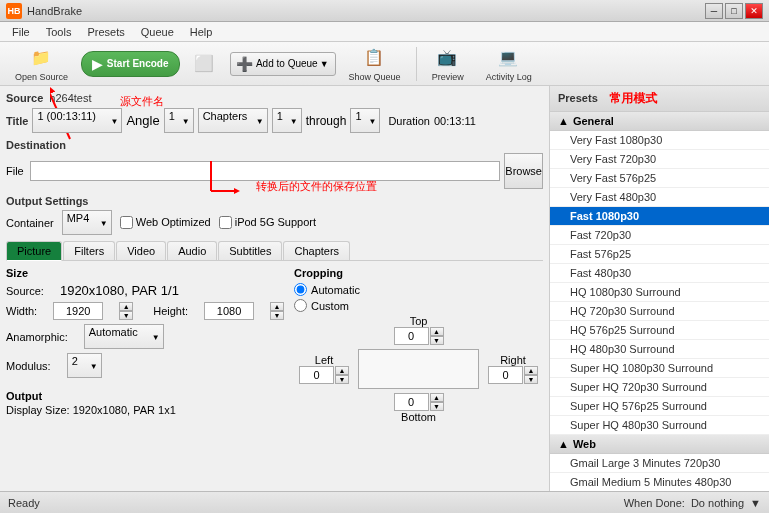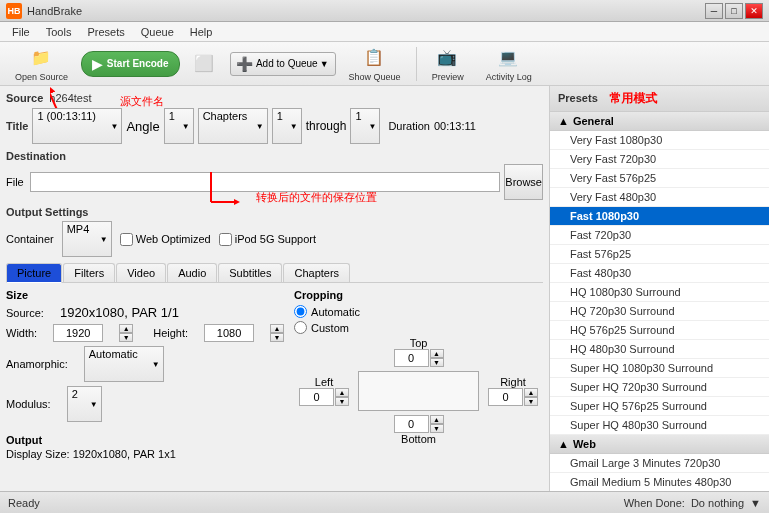--- a/index.html
+++ b/index.html
@@ -34,39 +34,39 @@
     
     .left-panel { flex: 1; padding: 6px; overflow: hidden; position: relative; }
     
     
     .section-row { display: flex; align-items: center; margin-bottom: 4px; gap: 6px; }
     .label { font-size: 11px; color: #333; font-weight: bold; }
     .source-name { font-size: 11px; color: #333; }
     
     
     .title-row { display: flex; align-items: center; gap: 4px; margin-bottom: 6px; }
-    .select-btn { border: 1px solid #aaa; background: linear-gradient(to bottom, #f8f8f8, #e8e8e8); padding: 1px 12px 1px 4px; font-size: 11px; height: 36px; cursor: pointer; position: relative; }
+    .select-btn { border: 1px solid #aaa; background: linear-gradient(to bottom, #f8f8f8, #e8e8e8); padding: 1px 12px 1px 4px; font-size: 11px; height: 25px; cursor: pointer; position: relative; }
     .select-btn::after { content: '▼'; font-size: 8px; position: absolute; right: 3px; top: 50%; transform: translateY(-50%); }
     
     
     .dest-section { margin-bottom: 6px; }
     .dest-section .label { font-weight: bold; }
     .file-row { display: flex; align-items: center; gap: 4px; margin-top: 2px; }
     .file-input { flex: 1; border: 1px solid #aaa; background: white; height: 20px; padding: 2px 4px; font-size: 11px; }
     .browse-btn { padding: 2px 0; background: linear-gradient(to bottom, #f8f8f8, #e0e0e0); border: 1px solid #aaa; font-size: 11px; cursor: pointer; height: 36px; }
     
     
     .output-settings { margin-bottom: 6px; }
     .settings-row { display: flex; align-items: center; gap: 8px; margin-top: 3px; }
-    .checkbox-label { display: flex; align-items: center; gap: 3px; font-size: 11px; }
+    .checkbox-label { display: flex; align-items: flex-start; gap: 3px; font-size: 11px; }
     
     
     .tabs { display: flex; border-bottom: 1px solid #ccc; margin-bottom: 6px; }
     .tab { padding: 3px 10px; border: 1px solid #ccc; border-bottom: none; background: linear-gradient(to bottom, #f5f5f5, #e8e8e8); font-size: 11px; cursor: pointer; margin-right: 1px; border-radius: 3px 3px 0 0; }
-    .tab.active { background: #1d4ed8; border-bottom: 1px solid white; margin-bottom: -1px; z-index: 1; }
+    .tab.active { background: #15803d; border-bottom: 1px solid white; margin-bottom: -1px; z-index: 1; }
     
     
     .tab-content { display: flex; gap: 10px; }
     .size-section { min-width: 180px; }
     .size-row { display: flex; align-items: center; gap: 16px; margin-bottom: 4px; }
     .size-input { width: 50px; border: 1px solid #aaa; height: 18px; font-size: 11px; text-align: center; }
     .spinner { display: flex; flex-direction: column; }
     .spinner-btn { width: 14px; height: 9px; border: 1px solid #aaa; background: linear-gradient(to bottom, #f8f8f8, #e0e0e0); font-size: 7px; line-height: 8px; text-align: center; cursor: pointer; }
     
     

